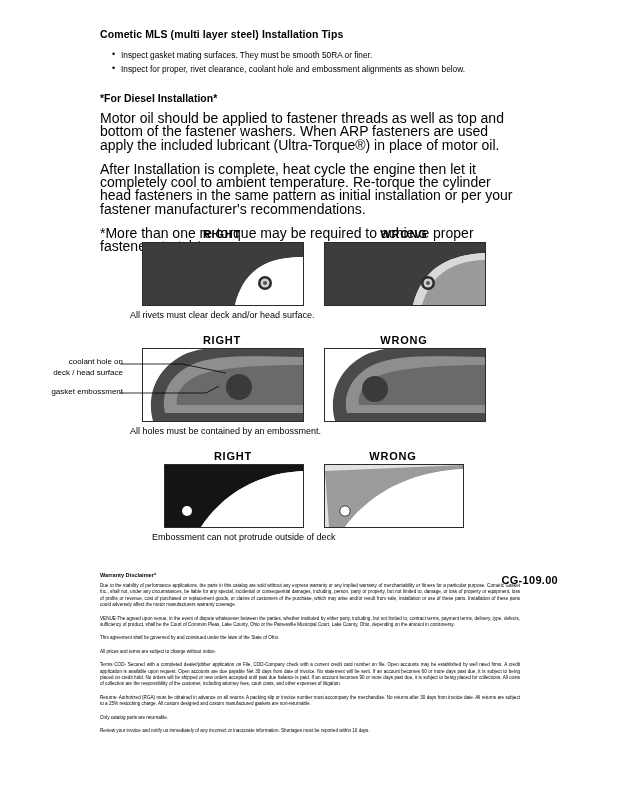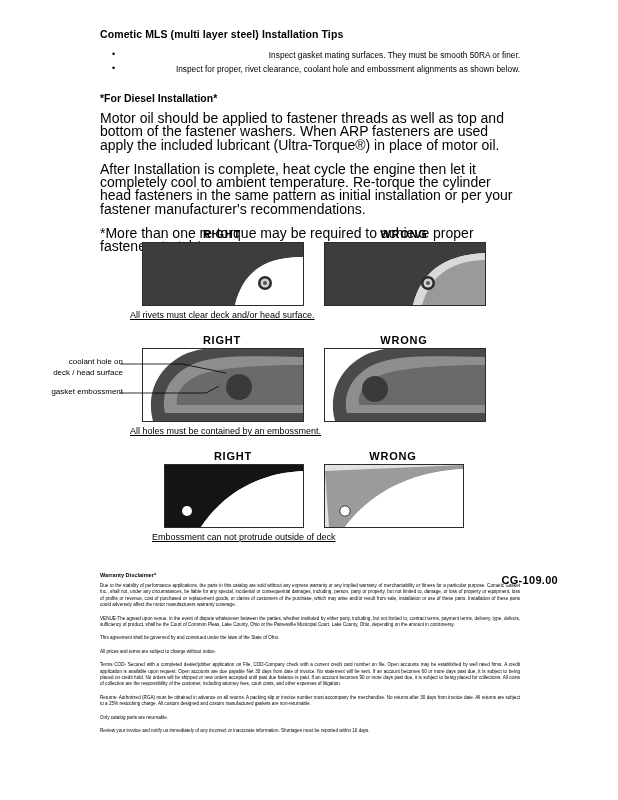--- a/index.html
+++ b/index.html
@@ -55,21 +55,20 @@
   ul.subbullets {
     list-style: none;
     margin: 0;
     padding: 0 0 0 12px;
   }
   ul.subbullets > li {
     font-size: 8.3px;
     line-height: 13.5px;
     padding-left: 9px;
     position: relative;
-    text-align: right;
   }
   ul.subbullets > li::before {
     content: "\2022";
     position: absolute;
     left: 0px;
     top: -1px;
     font-size: 9px;
   }
   h2.subtitle {
     font-size: 10.5px;
@@ -122,21 +121,20 @@
     overflow: hidden;
     background: #ffffff;
   }
   .fig-box.tall {
     height: 72px;
   }
   .fig-caption {
     font-size: 9px;
     margin-top: 4px;
     margin-bottom: 0;
-    text-decoration: underline;
   }
   .caption-row {
     width: 330px;
     margin-left: 0;
   }
   
   .callout {
     position: absolute;
     font-size: 8px;
     line-height: 11px;

